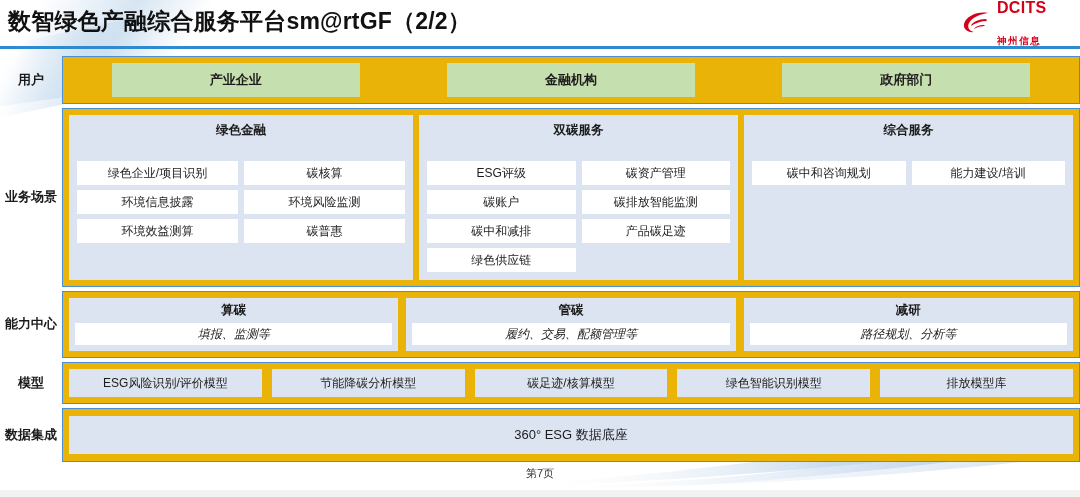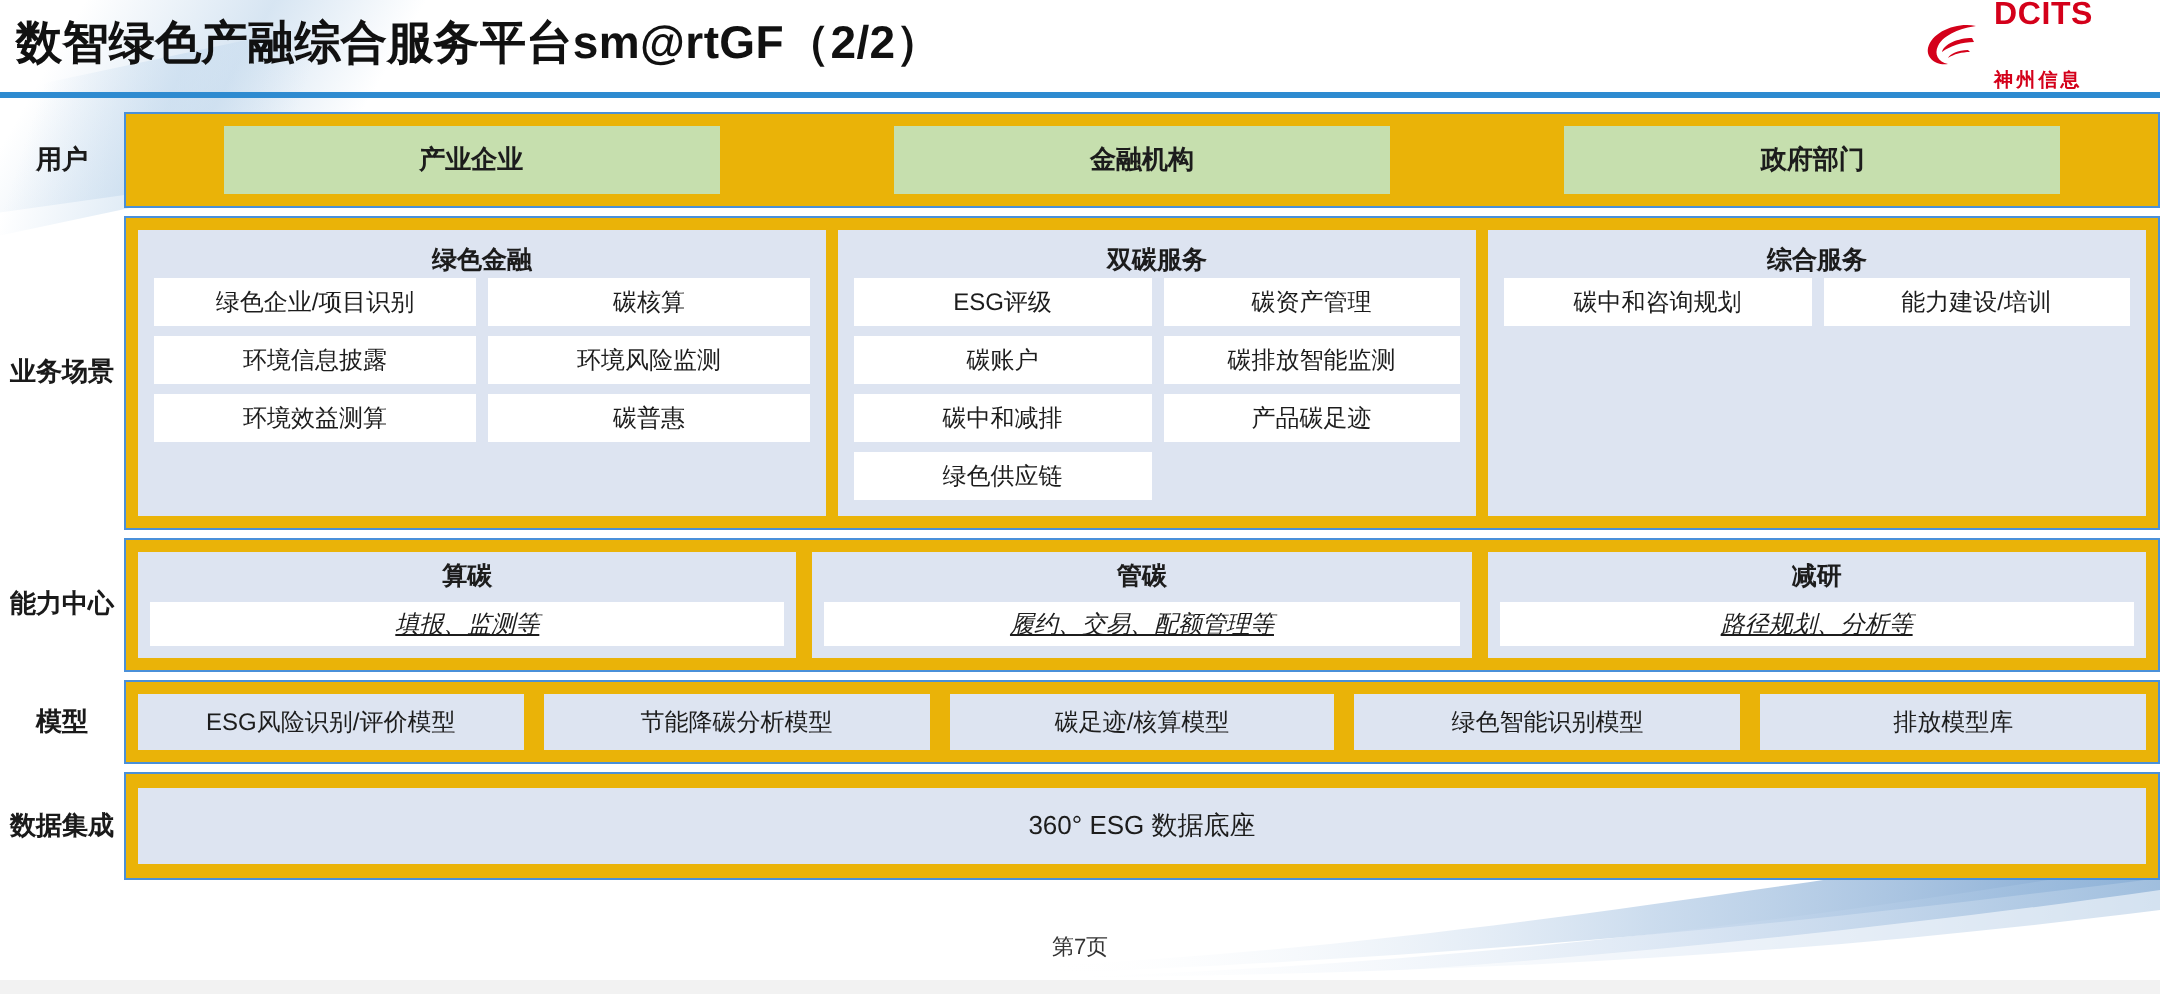--- a/index.html
+++ b/index.html
@@ -152,21 +152,21 @@
     flex-direction: column;
   }
   .biz-group.g1 { flex: 1.31; }
   .biz-group.g2 { flex: 1.21; }
   .biz-group.g3 { flex: 1.25; }
   .group-title {
     text-align: center;
     font-size: 12.5px;
     font-weight: bold;
     color: #1c1c1c;
-    padding: 2px 0 0 0;
+    padding: 2px 0 22px 0;
   }
   .tiles {
     display: flex;
     flex-wrap: wrap;
     gap: 5px 6px;
     align-content: flex-start;
     align-items: flex-end;
   }
   .tile {
     background: #ffffff;
@@ -198,21 +198,20 @@
   }
   .cap-sub {
     background: #ffffff;
     height: 22px;
     display: flex;
     align-items: center;
     justify-content: center;
     font-size: 12px;
     font-style: italic;
     color: #1c1c1c;
-    text-decoration: underline;
   }
 
   
   .model-row .row-body { gap: 10px; padding: 6px 6px; }
   .model-tile {
     flex: 1;
     background: #dde4f1;
     height: 28px;
     display: flex;
     align-items: center;

